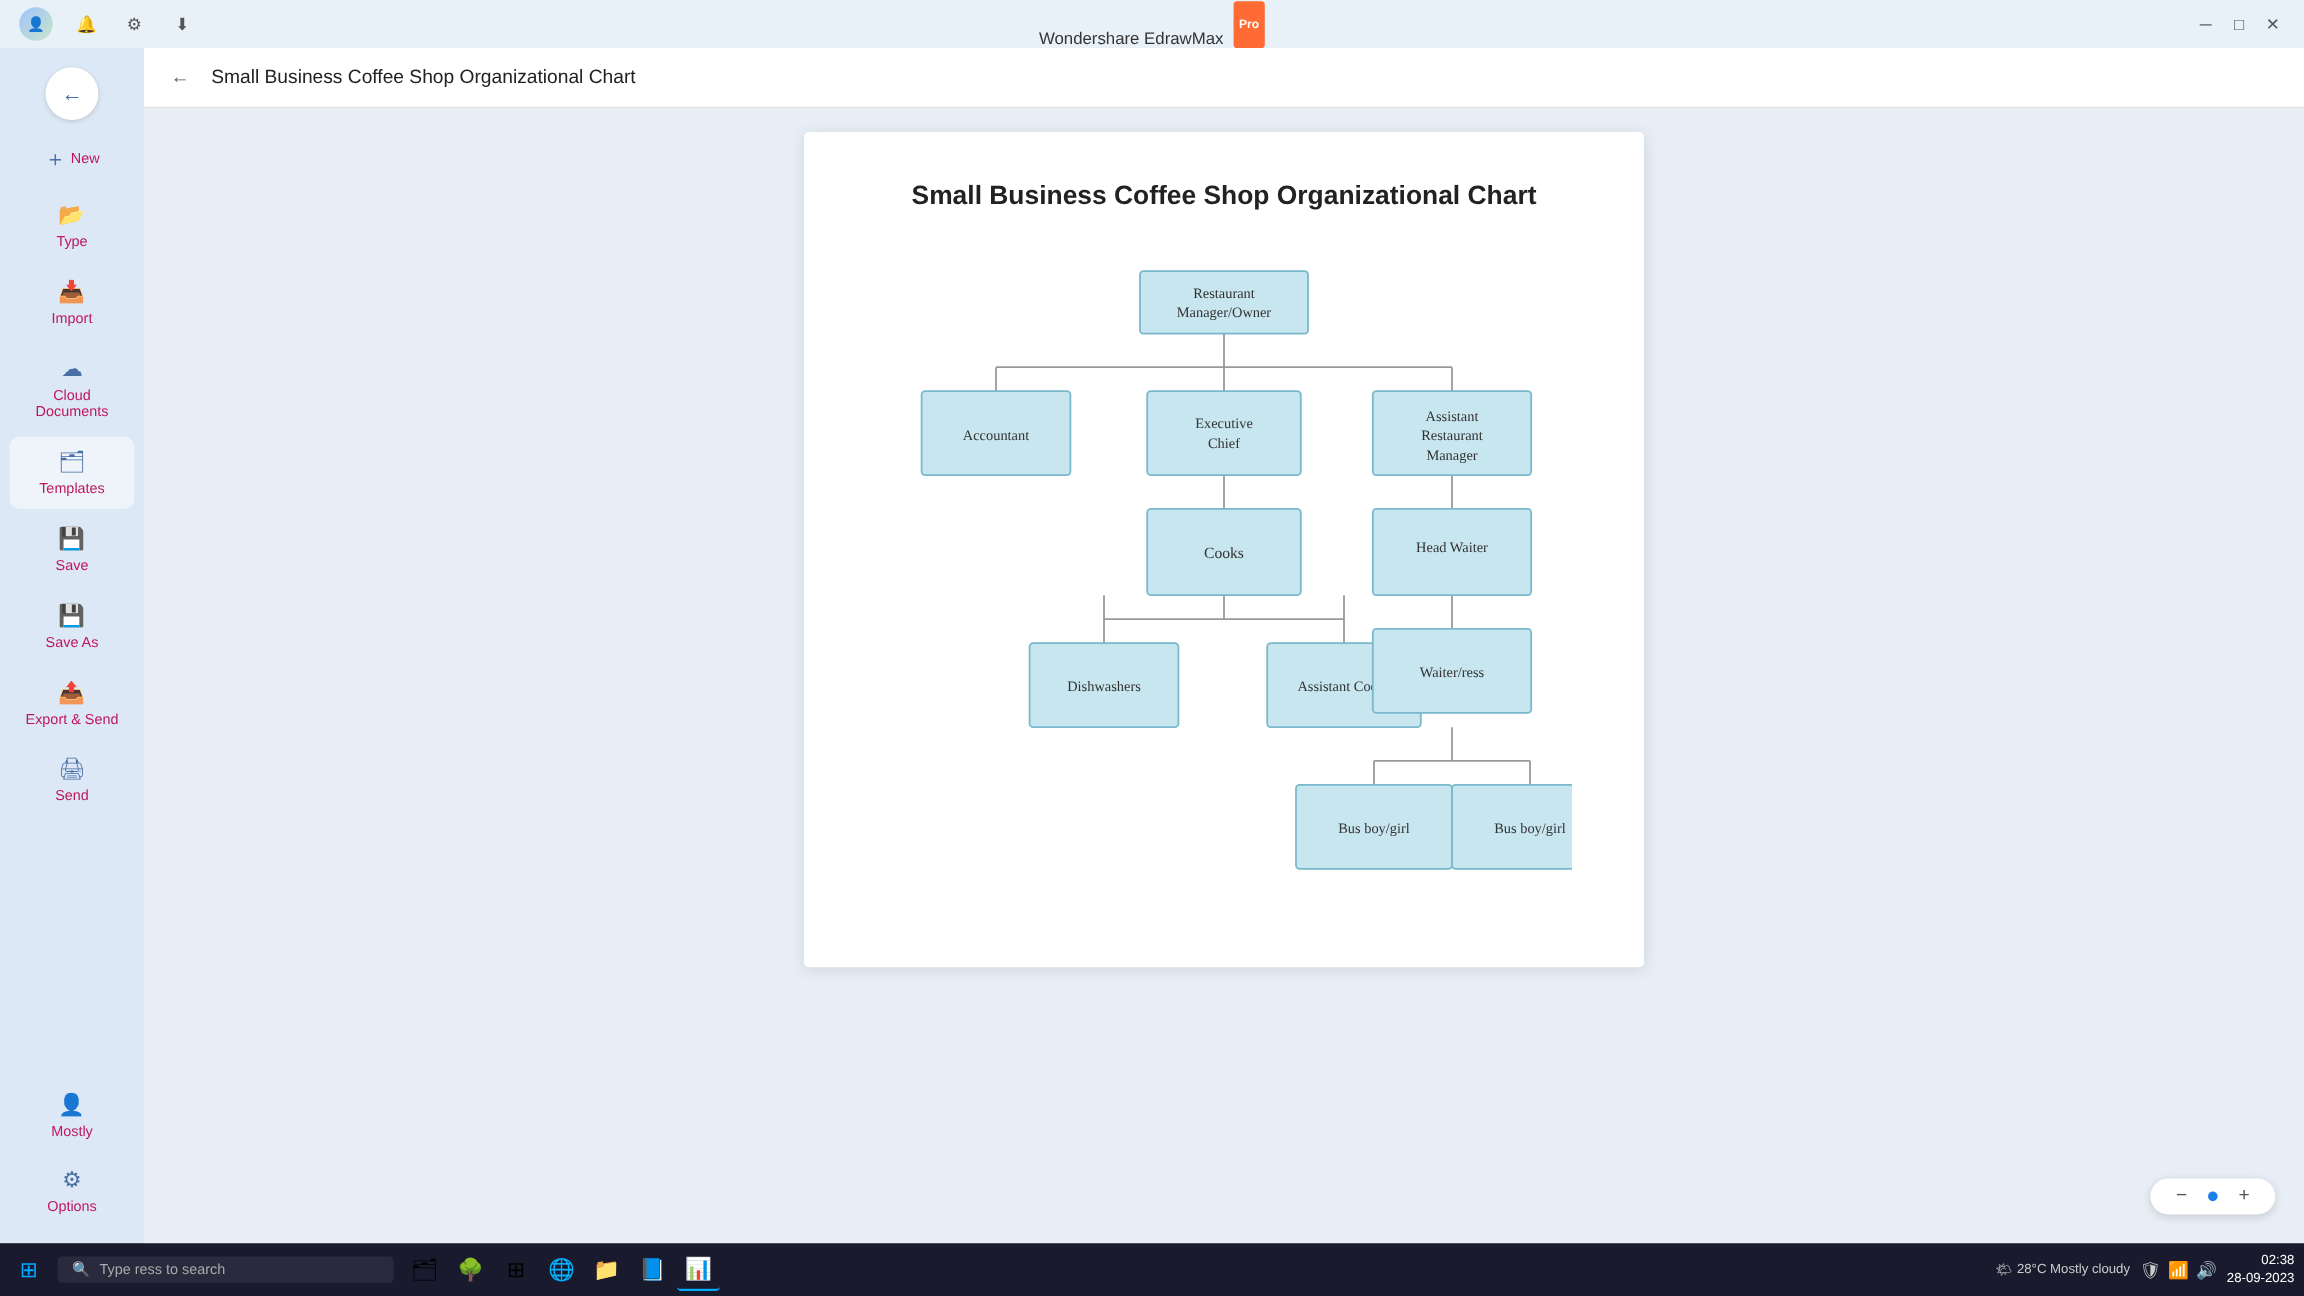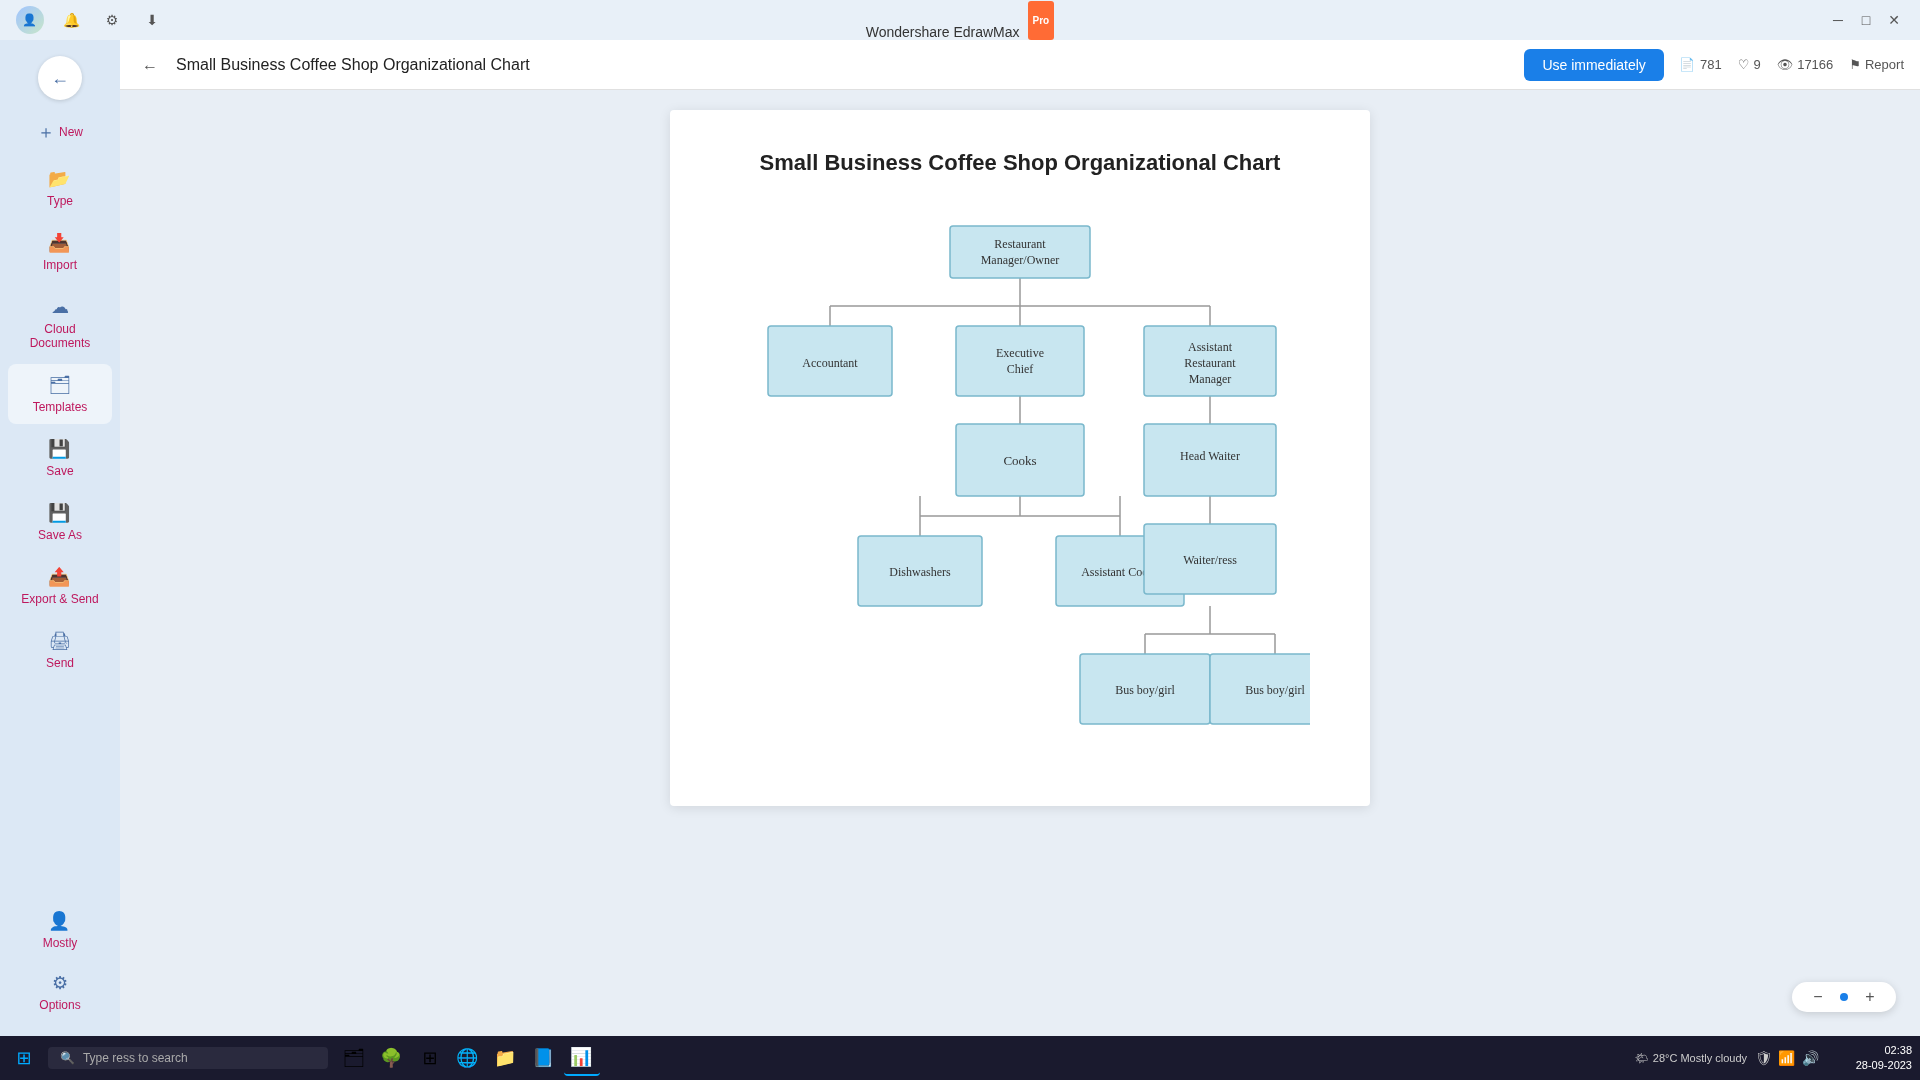--- a/index.html
+++ b/index.html
@@ -299,21 +299,20 @@
       display: flex;
       align-items: center;
       gap: 8px;
       margin-left: auto;
     }
     .taskbar-time {
       text-align: right;
       color: white;
       font-size: 11px;
       line-height: 1.4;
-      margin-left: 28px;
     }
     .taskbar-icons {
       display: flex;
       align-items: center;
       gap: 6px;
     }
     .taskbar-icon { color: #ccc; font-size: 14px; cursor: pointer; }
     .weather-info { color: #ccc; font-size: 11px; display: flex; align-items: center; gap: 4px; }
 
     
@@ -401,39 +400,20 @@
     </div>
   </div>
 
   <div class="content-area">
 
     <div class="top-bar">
       <div class="back-arrow">
         <span>←</span>
       </div>
       <span class="page-title">Small Business Coffee Shop Organizational Chart</span>
-      <div class="top-bar-actions">
-        <button class="use-immediately-btn">Use immediately</button>
-        <div class="stat-item">
-          <span>📄</span>
-          <span>781</span>
-        </div>
-        <div class="stat-item">
-          <span>♡</span>
-          <span>9</span>
-        </div>
-        <div class="stat-item">
-          <span>👁</span>
-          <span>17166</span>
-        </div>
-        <div class="report-btn">
-          <span>⚑</span>
-          <span>Report</span>
-        </div>
-      </div>
     </div>
 
     <div class="canvas-area">
       <div class="diagram-card">
         <div class="diagram-title">Small Business Coffee Shop Organizational Chart</div>
 
         <div class="org-svg-container">
           <svg width="580" height="560" viewBox="0 0 580 560">
 
             <line x1="290" y1="72" x2="290" y2="100" stroke="#999" stroke-width="1.5"></line>

